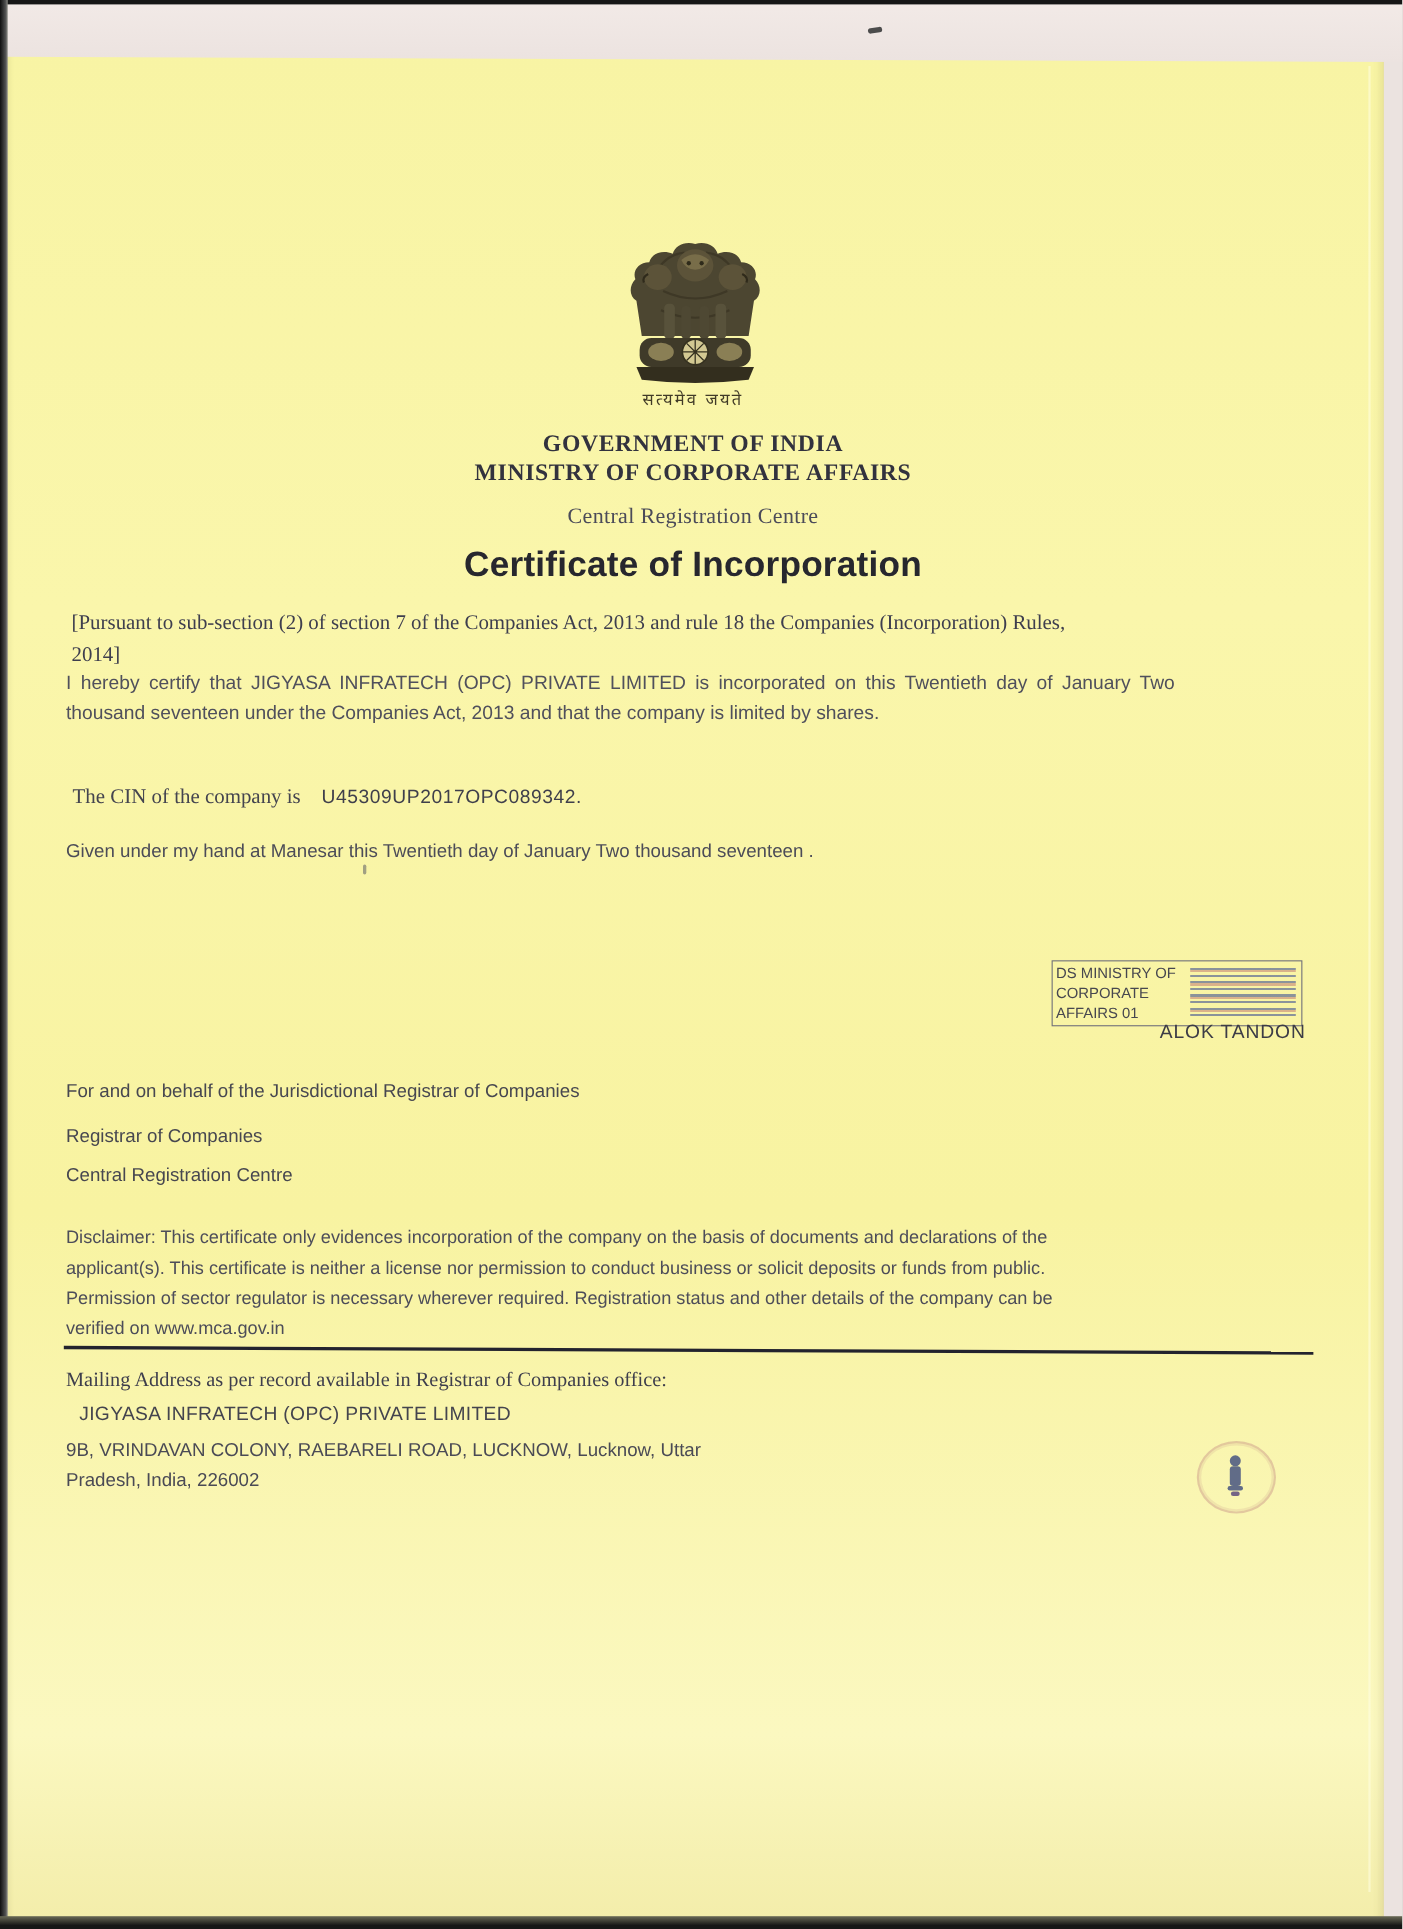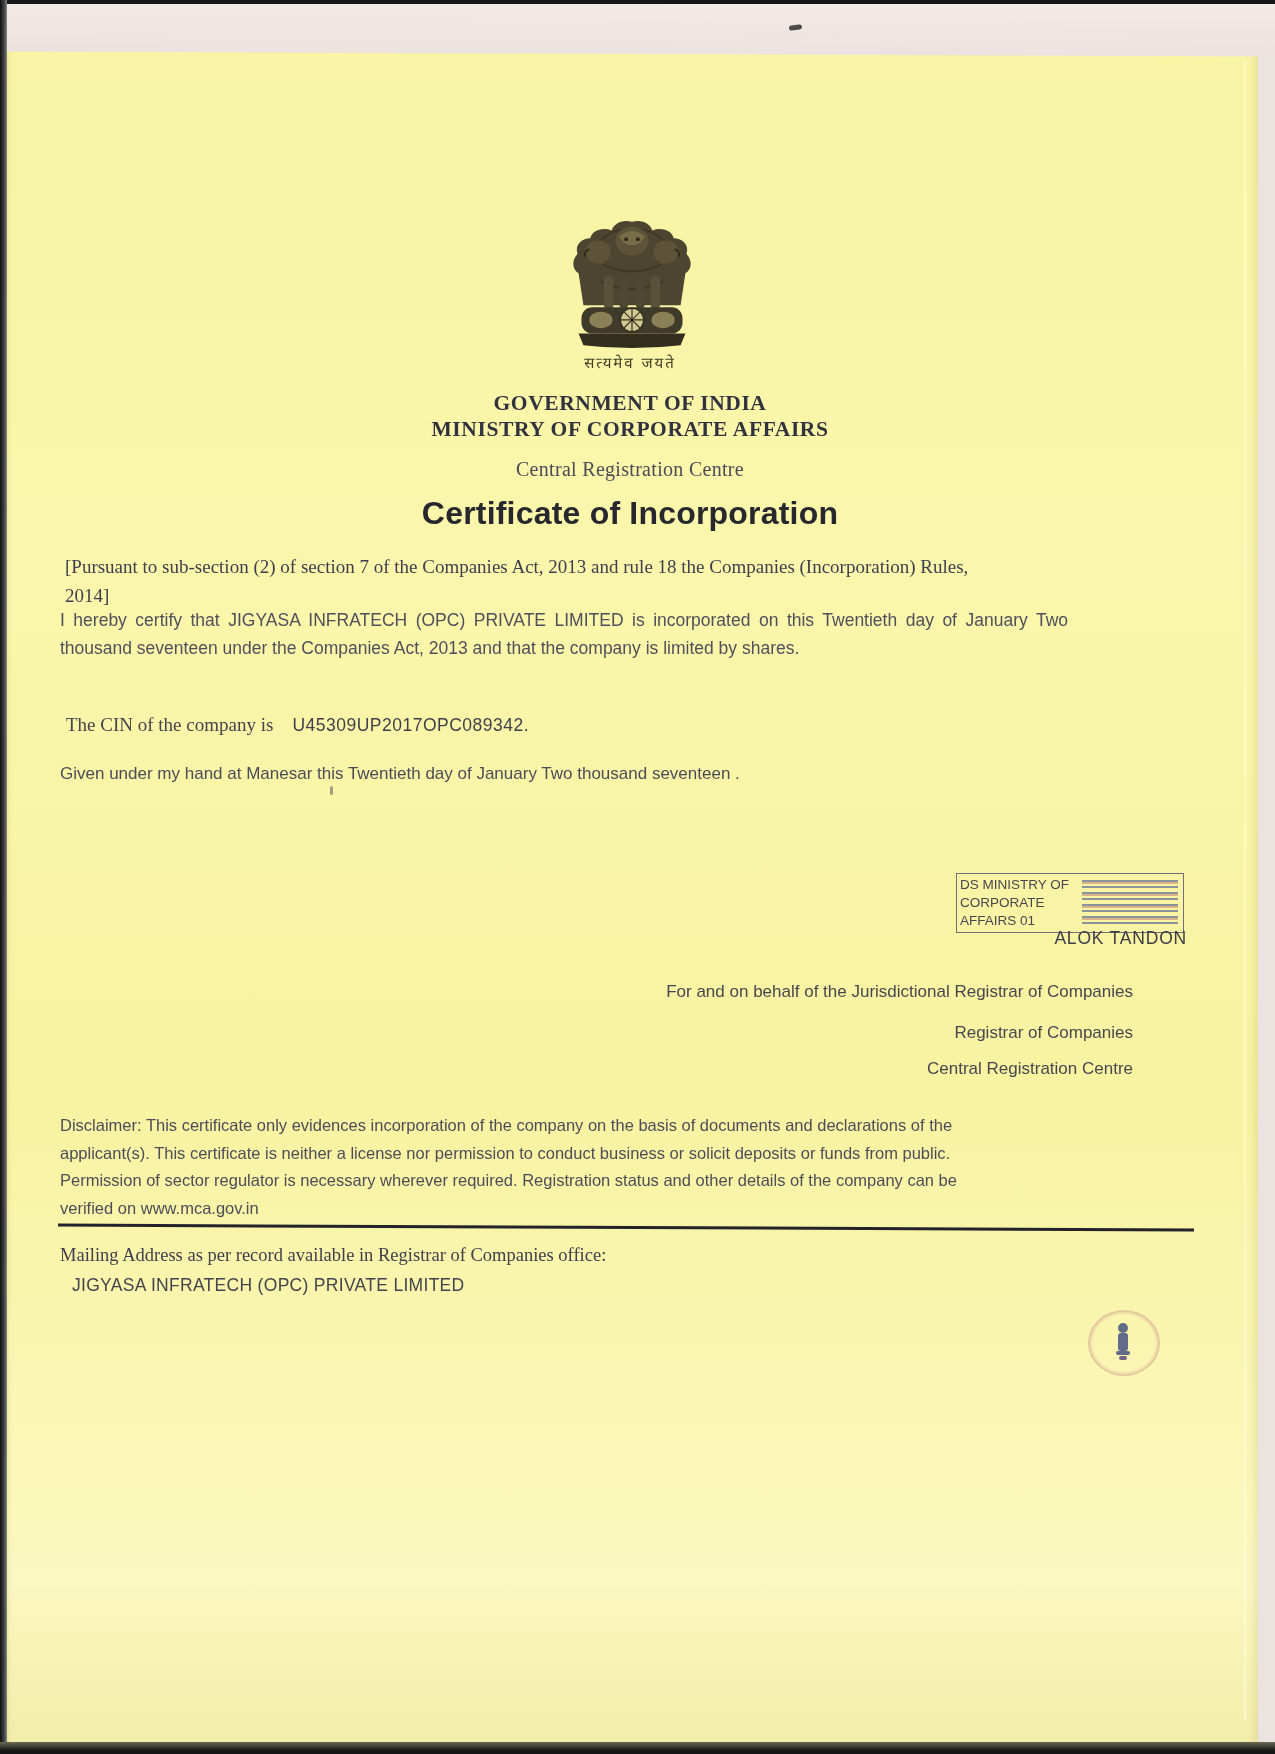--- a/index.html
+++ b/index.html
@@ -48,21 +48,21 @@
     border:1.5px solid #70707a;display:flex;z-index:5;}
   .stamp-text{padding:2px 0 0 3px;font-size:13.5px;line-height:18px;color:#47474f;width:120px;}
   .sig-detail{margin:6px 4px 0 2px;width:96px;height:44px;filter:blur(.3px);opacity:.85;
     background:
       repeating-linear-gradient(180deg,
         rgba(96,110,150,.85) 0 2px, rgba(0,0,0,0) 2px 6px),
       repeating-linear-gradient(180deg,
         rgba(0,0,0,0) 0 2px, rgba(178,90,104,.5) 2px 4px, rgba(0,0,0,0) 4px 12px);}
   .signatory{left:60px;top:928px;width:1127px;text-align:right;font-size:17.5px;
     letter-spacing:.8px;color:#3c3c46;}
-  .behalf{width:1073px;left:60px;text-align:right;font-size:17px;color:#474750;}
+  .behalf{width:1073px;left:60px;font-size:17px;color:#474750;}
   .behalf1{top:982px;}
   .behalf2{top:1023px;}
   .behalf3{top:1059px;}
   .disclaimer{left:60px;top:1088px;width:952px;font-size:16.5px;line-height:27.5px;color:#4d4d59;margin-top:24px;}
   
   .rule{left:58px;top:1226px;width:1136px;height:3px;background:#23232e;
     transform:rotate(.25deg);z-index:5;}
   .mailing-heading{left:60px;top:1245px;font-size:18.5px;color:#3e3e4c;}
   .company-name{left:60px;top:1275px;font-size:17.5px;letter-spacing:.3px;color:#44444e;margin-left:12px;}
   .company-address{left:60px;top:1305px;width:622px;font-size:17px;line-height:27px;color:#4a4a55;}
@@ -146,20 +146,21 @@
   <div class="t signatory">ALOK TANDON</div>
   <div class="t behalf behalf1">For and on behalf of the Jurisdictional Registrar of Companies</div>
   <div class="t behalf behalf2">Registrar of Companies</div>
   <div class="t behalf behalf3">Central Registration Centre</div>
 
   <div class="t disclaimer">Disclaimer: This certificate only evidences incorporation of the company on the basis of documents and declarations of the applicant(s). This certificate is neither a license nor permission to conduct business or solicit deposits or funds from public. Permission of sector regulator is necessary wherever required. Registration status and other details of the company can be verified on www.mca.gov.in</div>
 
   <div class="t rule"></div>
   <div class="t mailing-heading serif">Mailing Address as per record available in Registrar of Companies office:</div>
   <div class="t company-name">JIGYASA INFRATECH (OPC) PRIVATE LIMITED</div>
+  <div class="t company-address">9B, VRINDAVAN COLONY, RAEBARELI ROAD, LUCKNOW, Lucknow, Uttar Pradesh, India, 226002</div>
 
   <div class="t round-seal">
     <div class="seal-core">
       <svg viewBox="0 0 24 40" width="24" height="40">
         <circle cx="12" cy="6" r="5" fill="#3c4a7e"></circle>
         <rect x="7" y="11" width="10" height="18" rx="3" fill="#3c4a7e"></rect>
         <rect x="5" y="29" width="14" height="4" rx="2" fill="#3c4a7e"></rect>
         <rect x="8" y="34" width="8" height="4" rx="2" fill="#53427a"></rect>
       </svg>
     </div>

